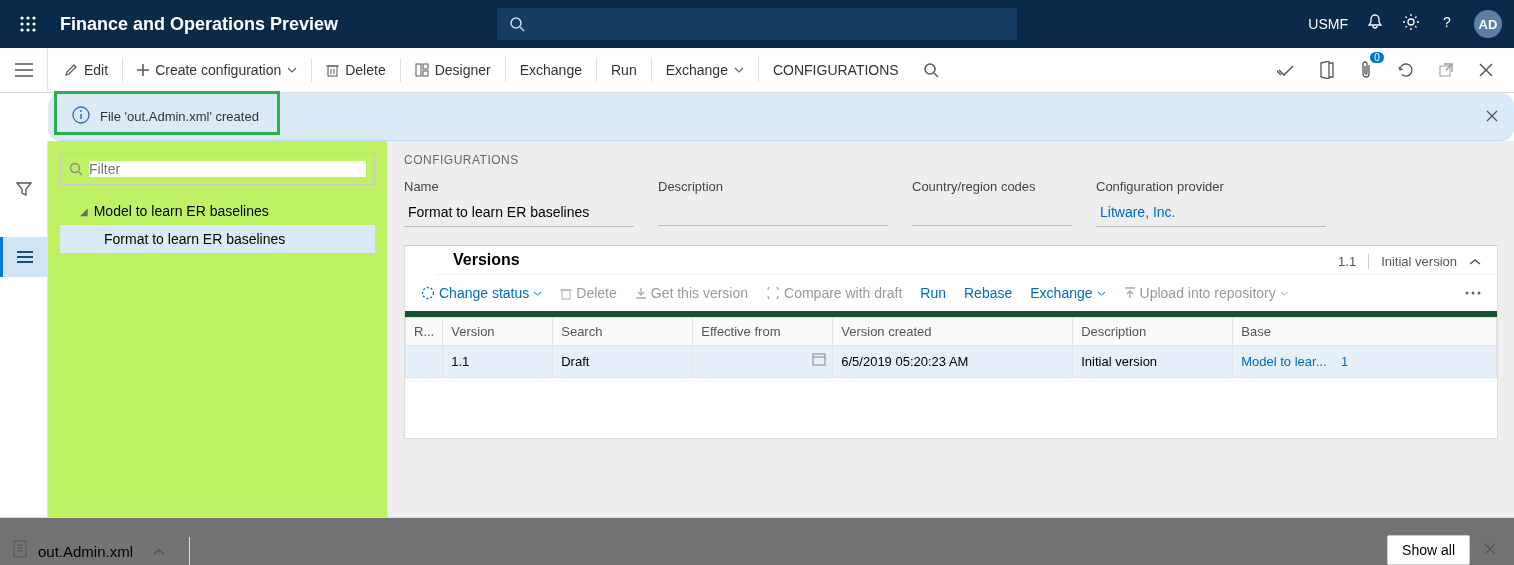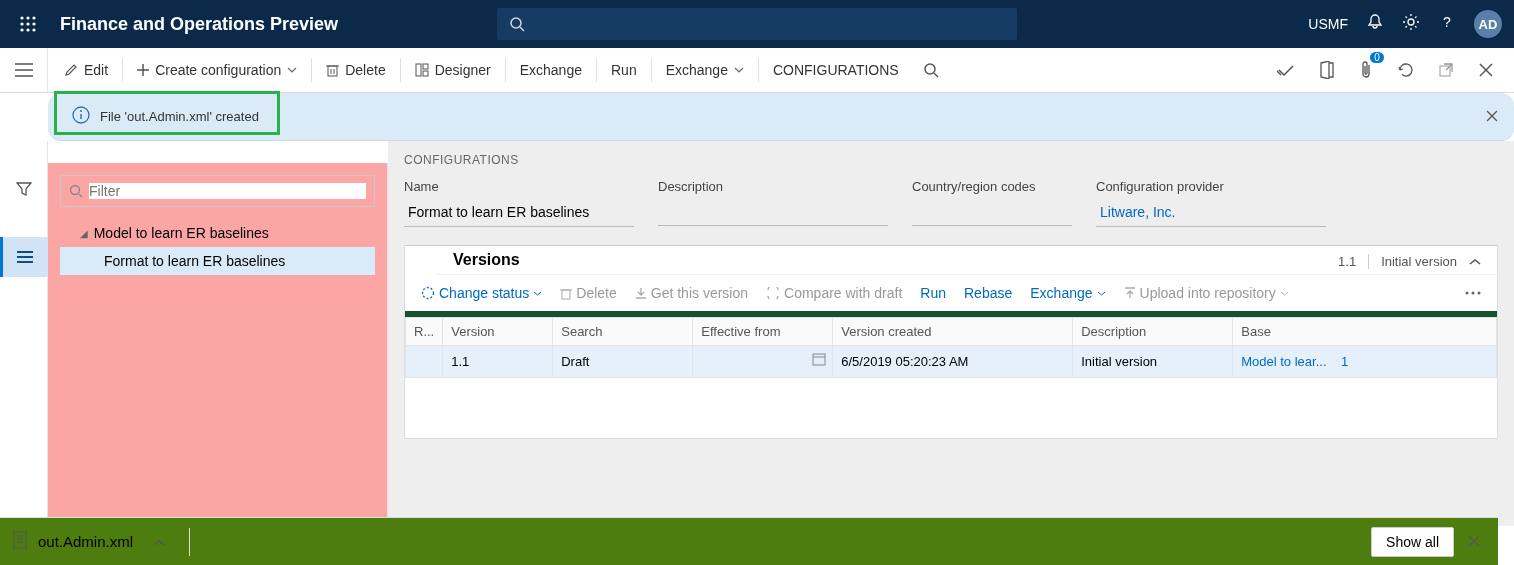--- a/index.html
+++ b/index.html
@@ -33,21 +33,21 @@
 .infobar .info-icon { margin-left: 8px; margin-right: 10px; }
 .infobar .info-text { font-size: 13px; color: #333; }
 .infobar .close-info { margin-left: auto; cursor: pointer; }
 
 
 .main { display: flex; height: calc(565px - 48px - 44px - 40px - 48px); }
 .leftrail { width: 48px; border-right: 1px solid #e5e5e5; display: flex; flex-direction: column; align-items: center; padding-top: 28px; gap: 28px;}
 .rail-item { width: 48px; height: 40px; display: flex; align-items: center; justify-content: center; }
 .rail-item.active { background: #d0e4f5; border-left: 3px solid #0078d4; }
 
-.sidebar { width: 340px; border-right: 1px solid #e5e5e5; background: #fca5a5; padding: 12px; margin-top: 22px; }
+.sidebar { width: 340px; border-right: 1px solid #e5e5e5; background: #bef264; padding: 12px; }
 .filter-box { border: 1px solid #c8c8c8; height: 32px; display: flex; align-items: center; padding: 0 8px; gap: 6px; margin-bottom: 12px; }
 .filter-box input { border: none; outline: none; font-size: 14px; flex: 1; }
 .tree-item { padding: 6px 8px 6px 20px; font-size: 14px; display: flex; align-items: center; gap: 6px; cursor: pointer; }
 .tree-item.child { padding-left: 44px; background: #d9ebf9; }
 .tree-toggle { font-size: 10px; color: #666; }
 
 .content { flex: 1; background: #eeeeee; padding: 12px 16px; overflow: auto; }
 .sec-title { font-size: 12px; color: #666; letter-spacing: 0.5px; margin-bottom: 12px; }
 .fields { display: flex; gap: 24px; margin-bottom: 18px; }
 .field { display: flex; flex-direction: column; gap: 4px; }
@@ -70,21 +70,21 @@
 .vt-item.disabled { color: #999; }
 
 .grid { width: 100%; border-collapse: collapse; font-size: 13px; }
 .grid th { text-align: left; font-weight: 400; color: #555; border: 1px solid #e3e3e3; padding: 6px 8px; background: #fafafa; }
 .grid td { border: 1px solid #e3e3e3; padding: 8px; background: #e5f0fa; }
 .grid td .linkish { color: #006abf; }
 .grid td.date { text-align: right; position: relative; }
 .cal-icon { position: absolute; right: 6px; top: 6px; }
 
 
-.bottombar { position: absolute; bottom: 0; left: 0; right: 16px; height: 48px; border-top: 1px solid #ddd; display: flex; align-items: center; padding: 0 12px; background: #4d7c0f; }
+.bottombar { position: absolute; bottom: 0; left: 0; right: 0; height: 48px; border-top: 1px solid #ddd; display: flex; align-items: flex-end; padding: 0 12px; background: #737373; }
 .bb-left { display: flex; align-items: center; gap: 10px; }
 .bb-file { font-size: 15px; }
 .bb-chevup { margin-left: 10px; }
 .bb-sep { width: 1px; height: 28px; background: #ddd; margin-left: 14px; }
 .bb-right { margin-left: auto; display: flex; align-items: center; gap: 8px; }
 .showall-btn { border: 1px solid #ccc; padding: 6px 14px; font-size: 14px; background: #fff; cursor: pointer; border-radius: 2px; }
 
 svg { flex-shrink: 0; }
 </style>
 </head>

